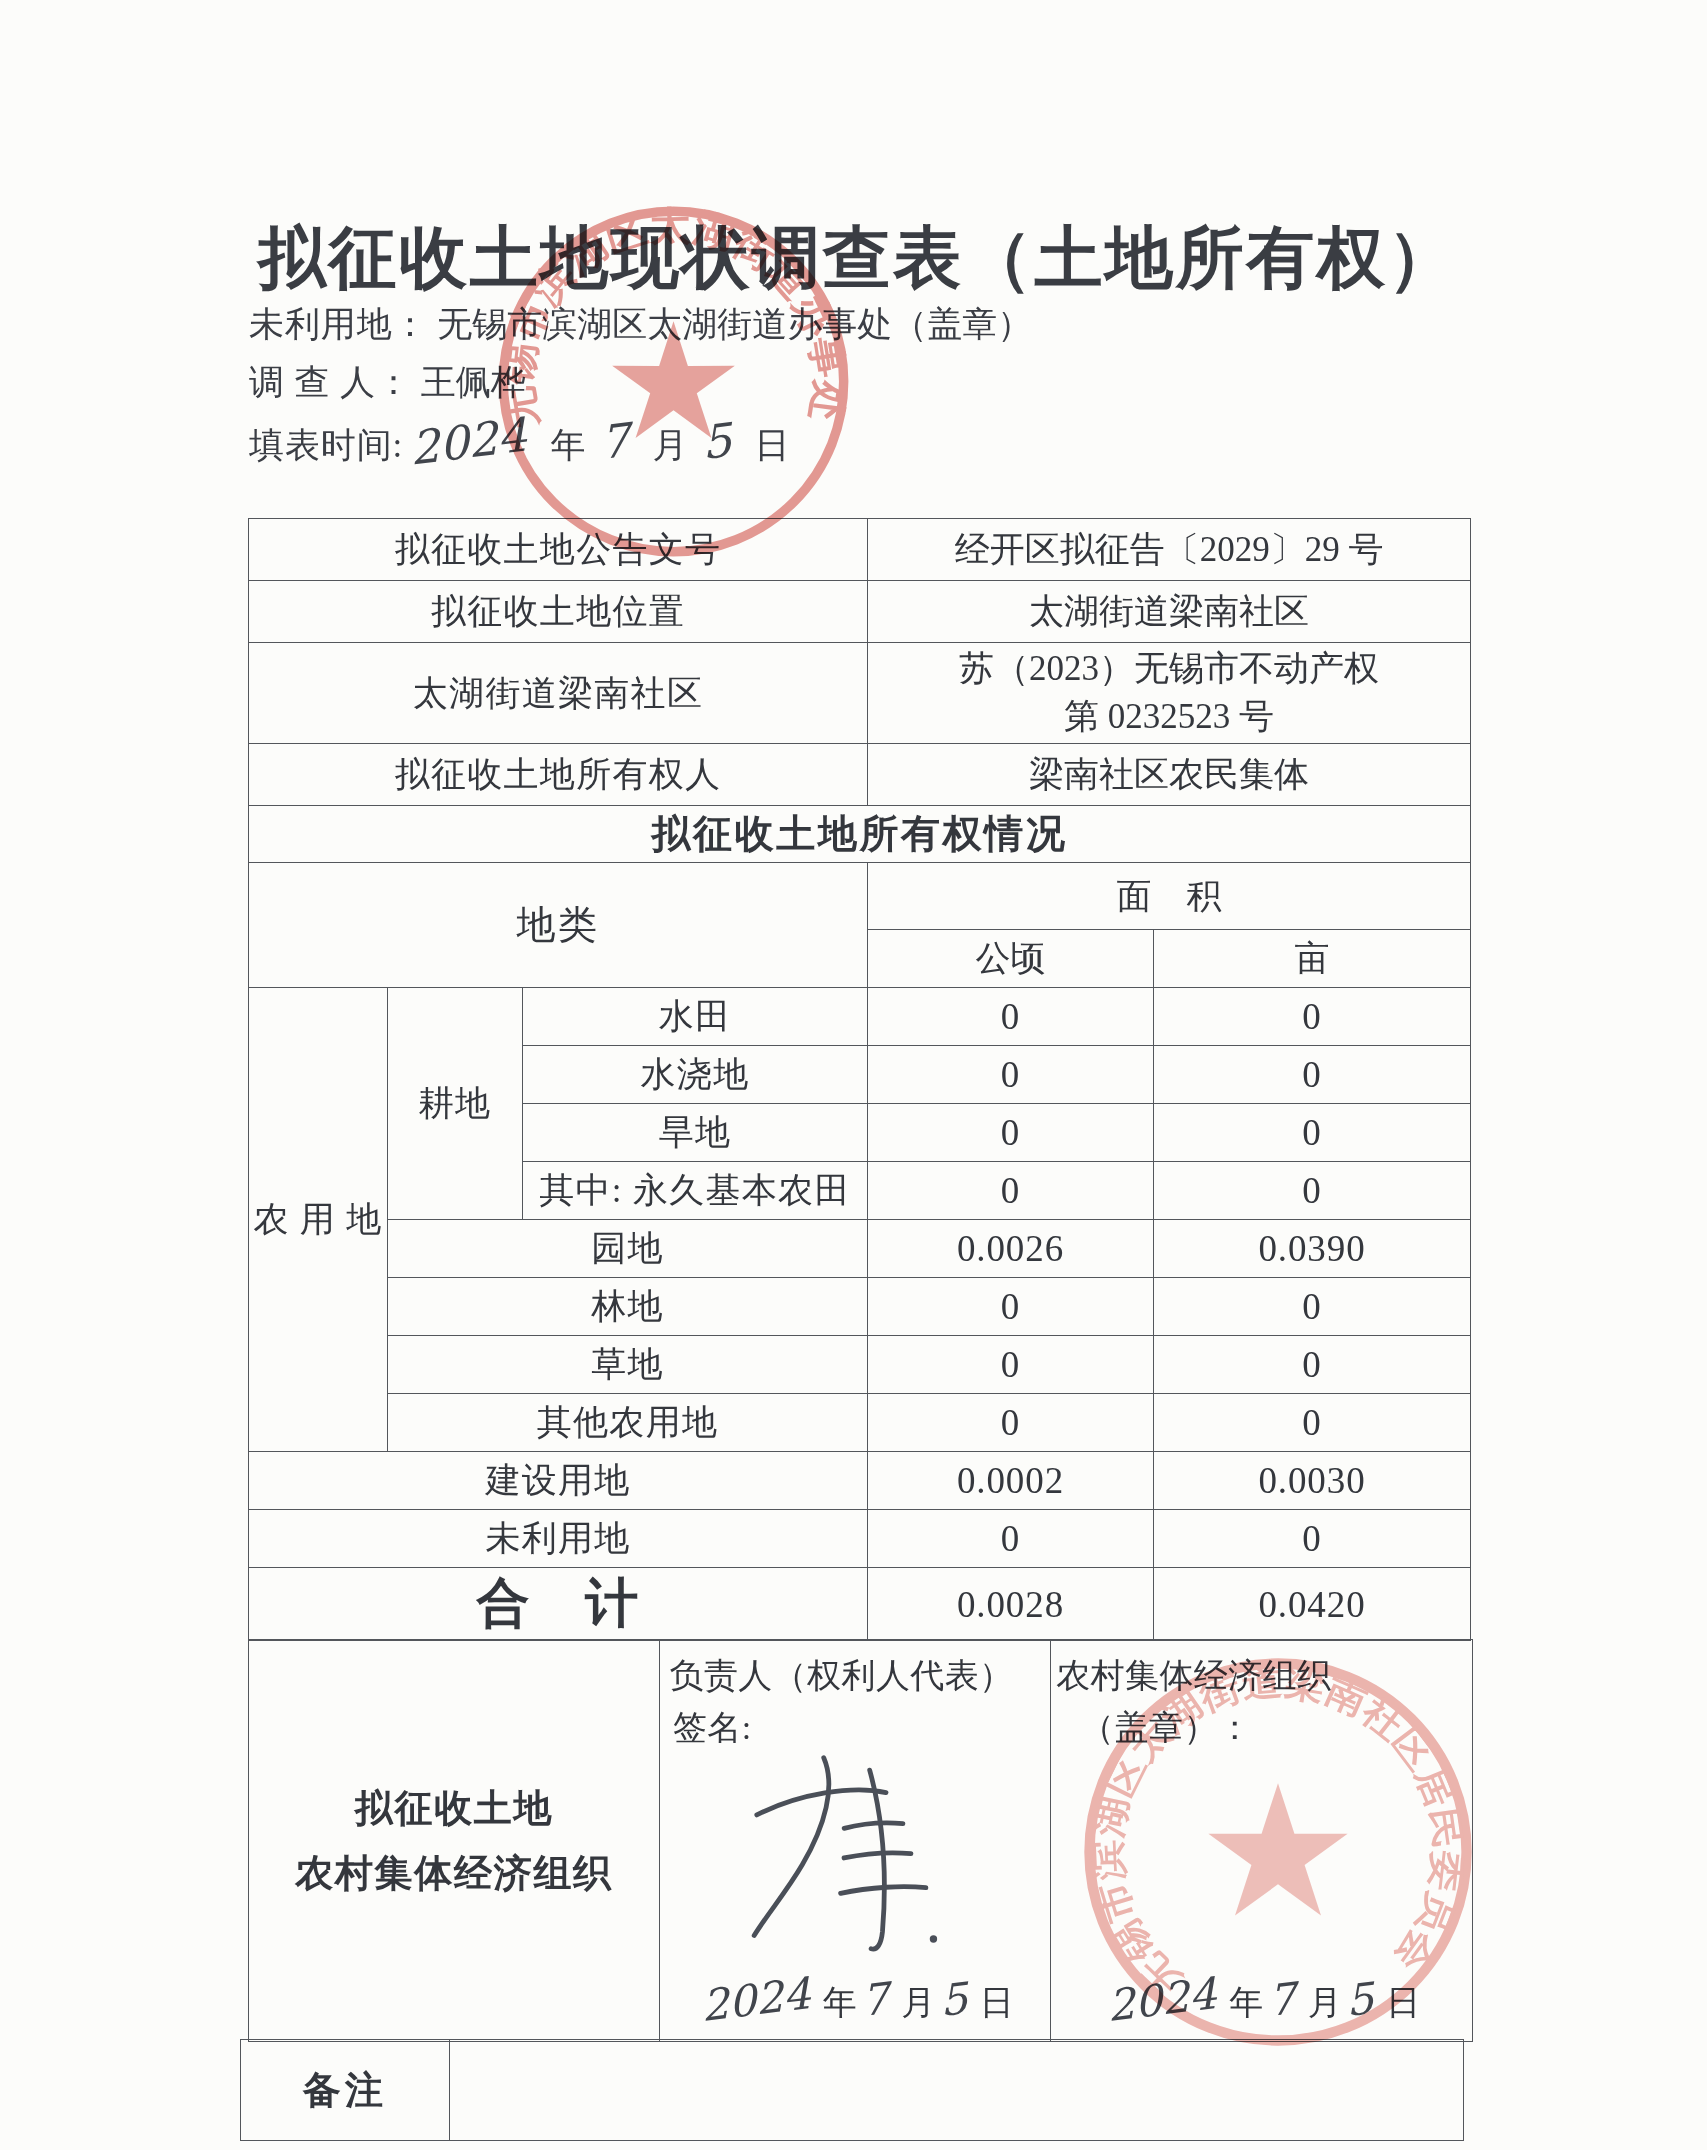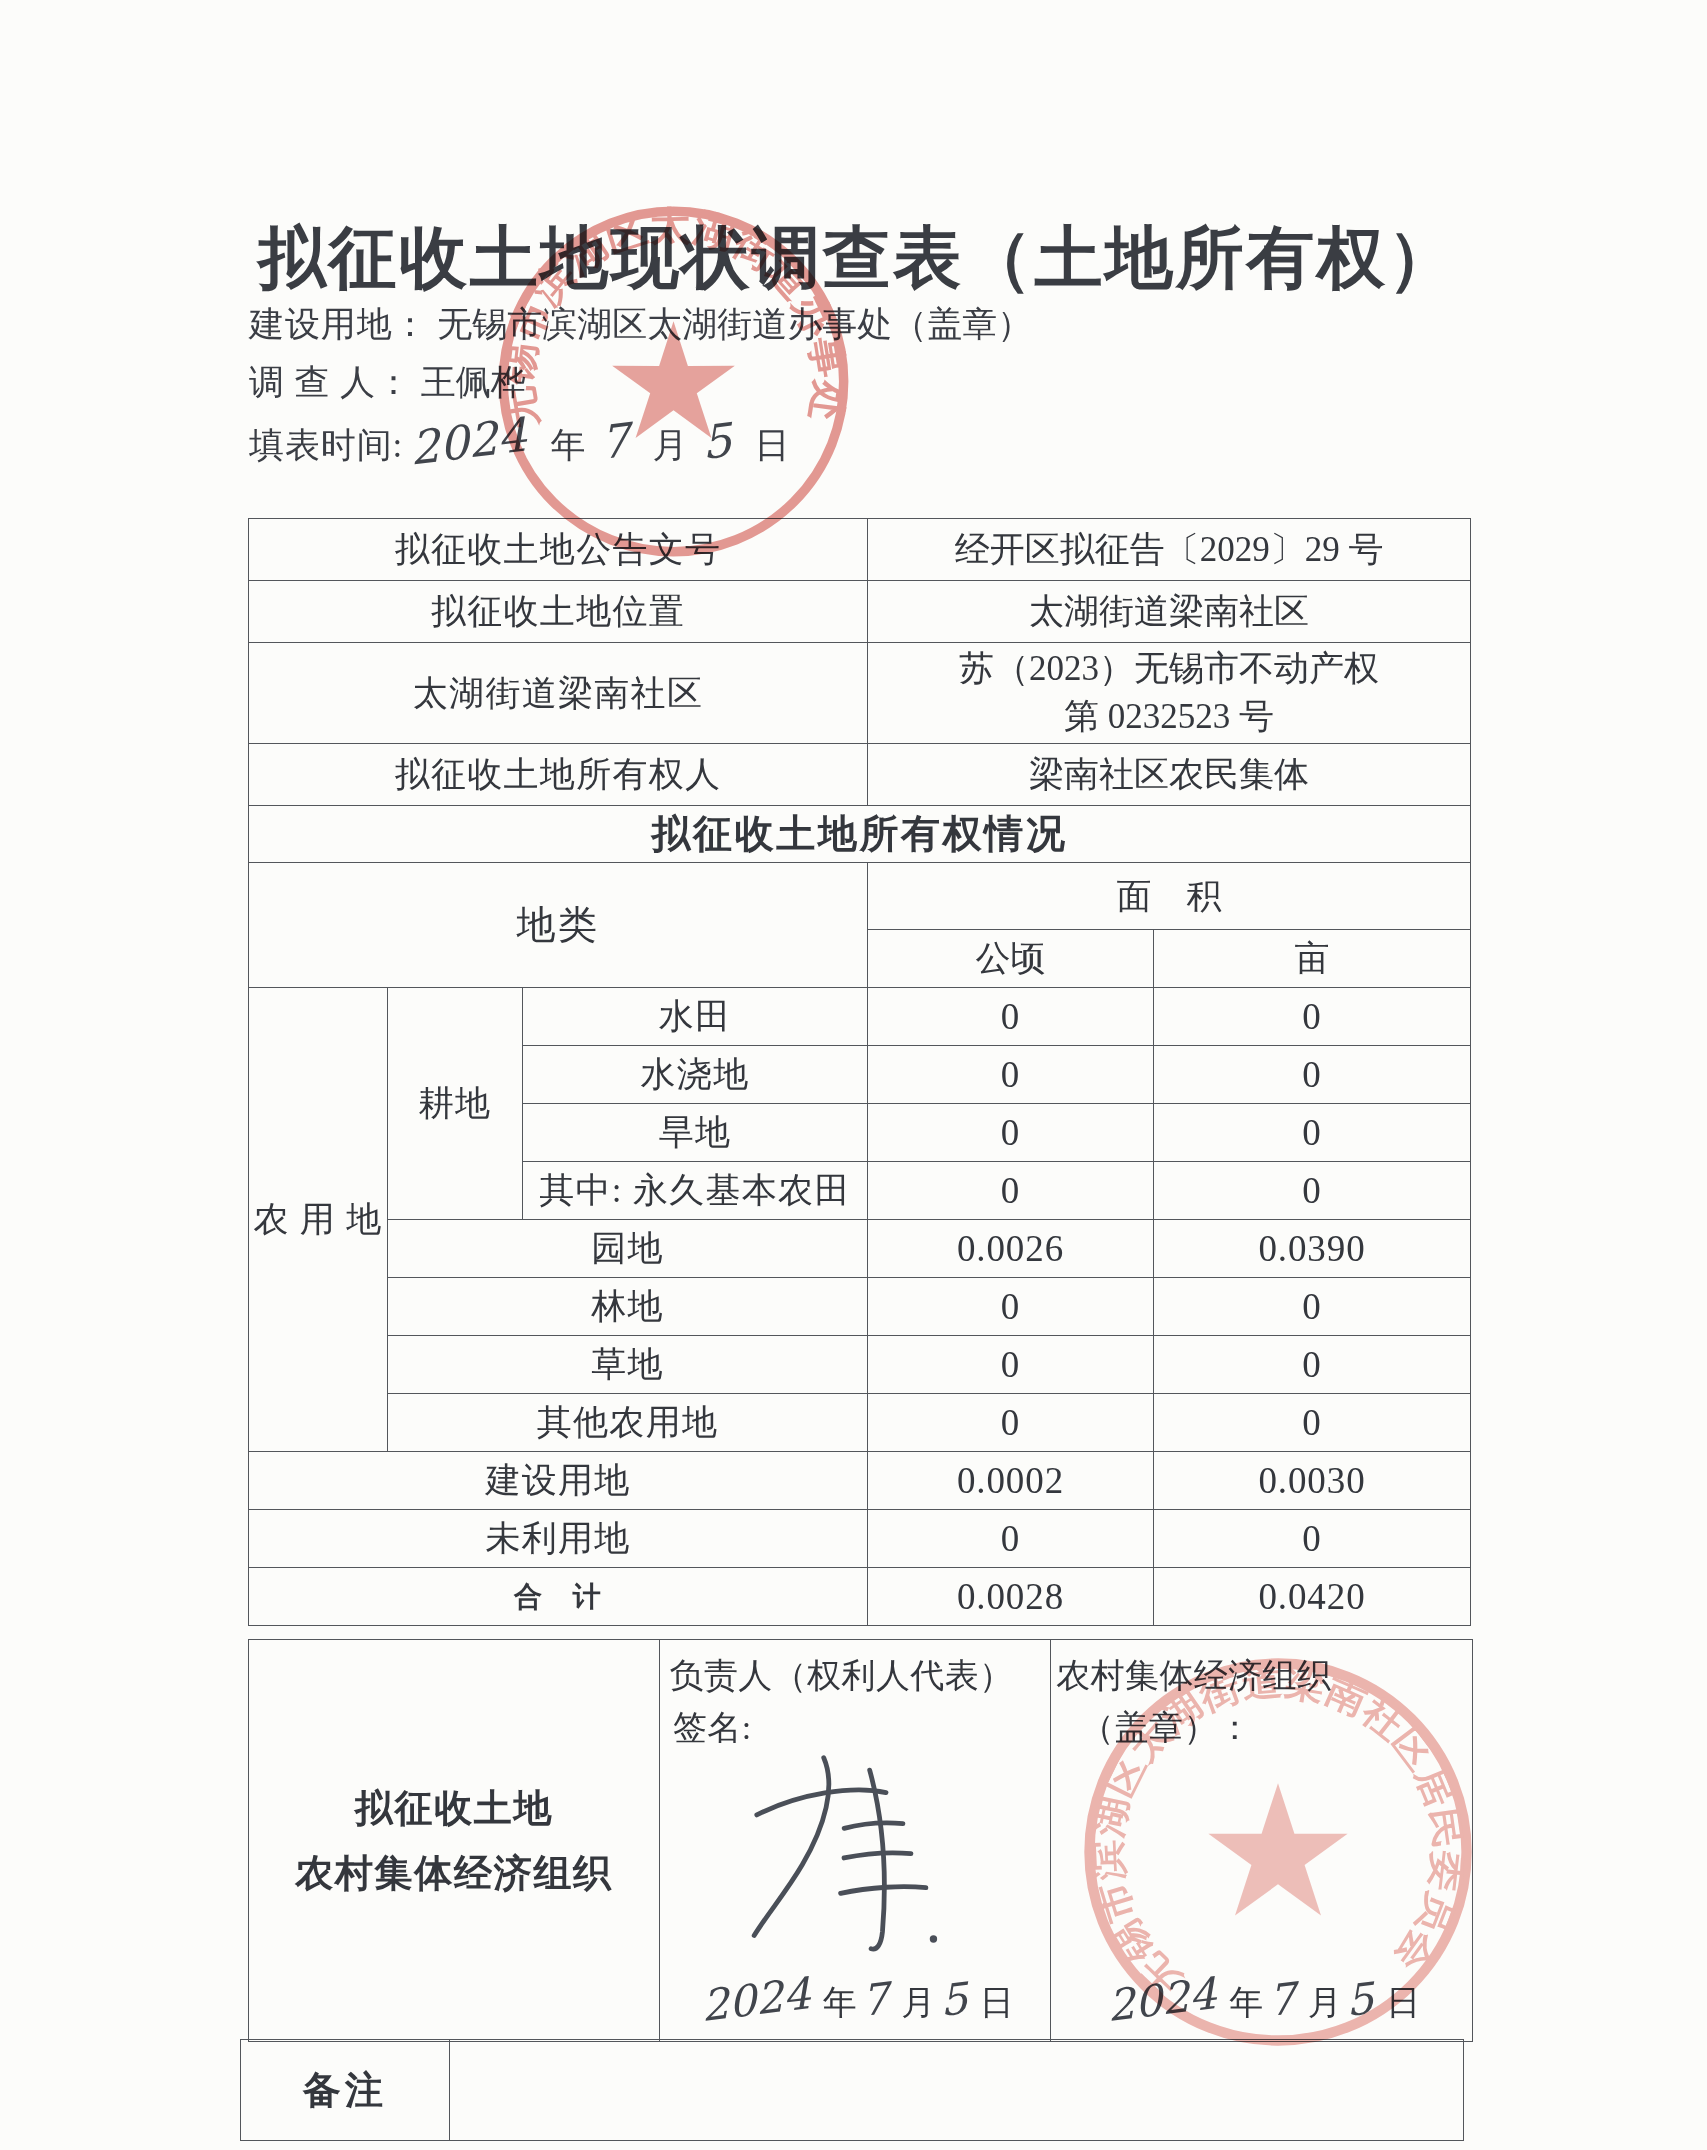--- a/index.html
+++ b/index.html
@@ -39,21 +39,21 @@
 </style>
 </head>
 <body>
 
 <div class="page">
 
   <div class="title">拟征收土地现状调查表（土地所有权）</div>
 
   <div class="meta">
     <div class="meta-line">
-      <span class="meta-label">建设用地：</span>
+      <span class="meta-label">未利用地：</span>
       <span>无锡市滨湖区太湖街道办事处（盖章）</span>
     </div>
     <div class="meta-line">
       <span class="meta-label">调 查 人：</span>
       <span>王佩桦</span>
     </div>
     <div class="meta-line">
       <span class="meta-label">填表时间:</span><span class="hand hand-lg">2024</span><span class="date-char">年</span><span class="hand hand-lg">7</span><span class="date-char">月</span><span class="hand hand-lg">5</span><span class="date-char">日</span>
     </div>
   </div>
@@ -143,21 +143,21 @@
       <td colspan="3" class="lbl">建设用地</td>
       <td class="num">0.0002</td>
       <td class="num">0.0030</td>
     </tr>
     <tr style="height:58px">
       <td colspan="3" class="lbl">未利用地</td>
       <td class="num">0</td>
       <td class="num">0</td>
     </tr>
     <tr style="height:58px">
-      <td colspan="3" class="lbl bold" style="font-size:28px">合　计</td>
+      <td colspan="3" class="lbl bold" style="font-size:53px">合　计</td>
       <td class="num">0.0028</td>
       <td class="num">0.0420</td>
     </tr>
   </tbody>
     </table>
 
   <table class="tbl-sig">
     <colgroup>
         <col style="width:411px">
         <col style="width:391px">

